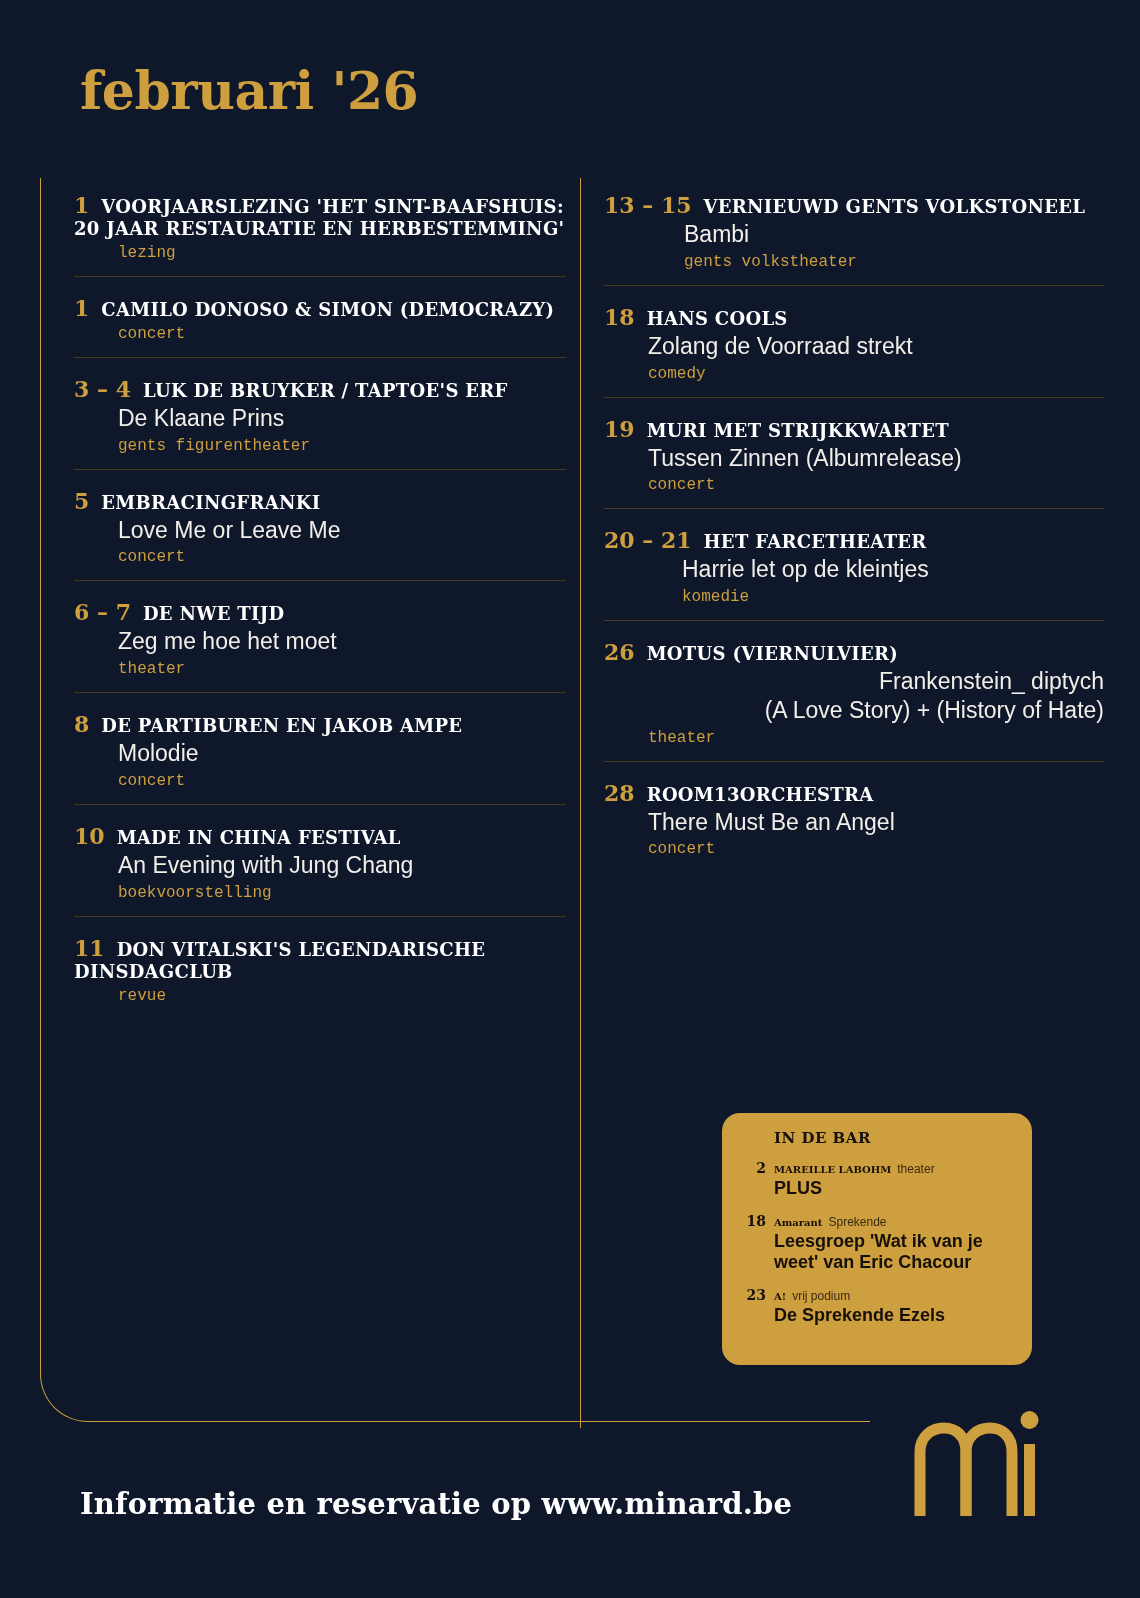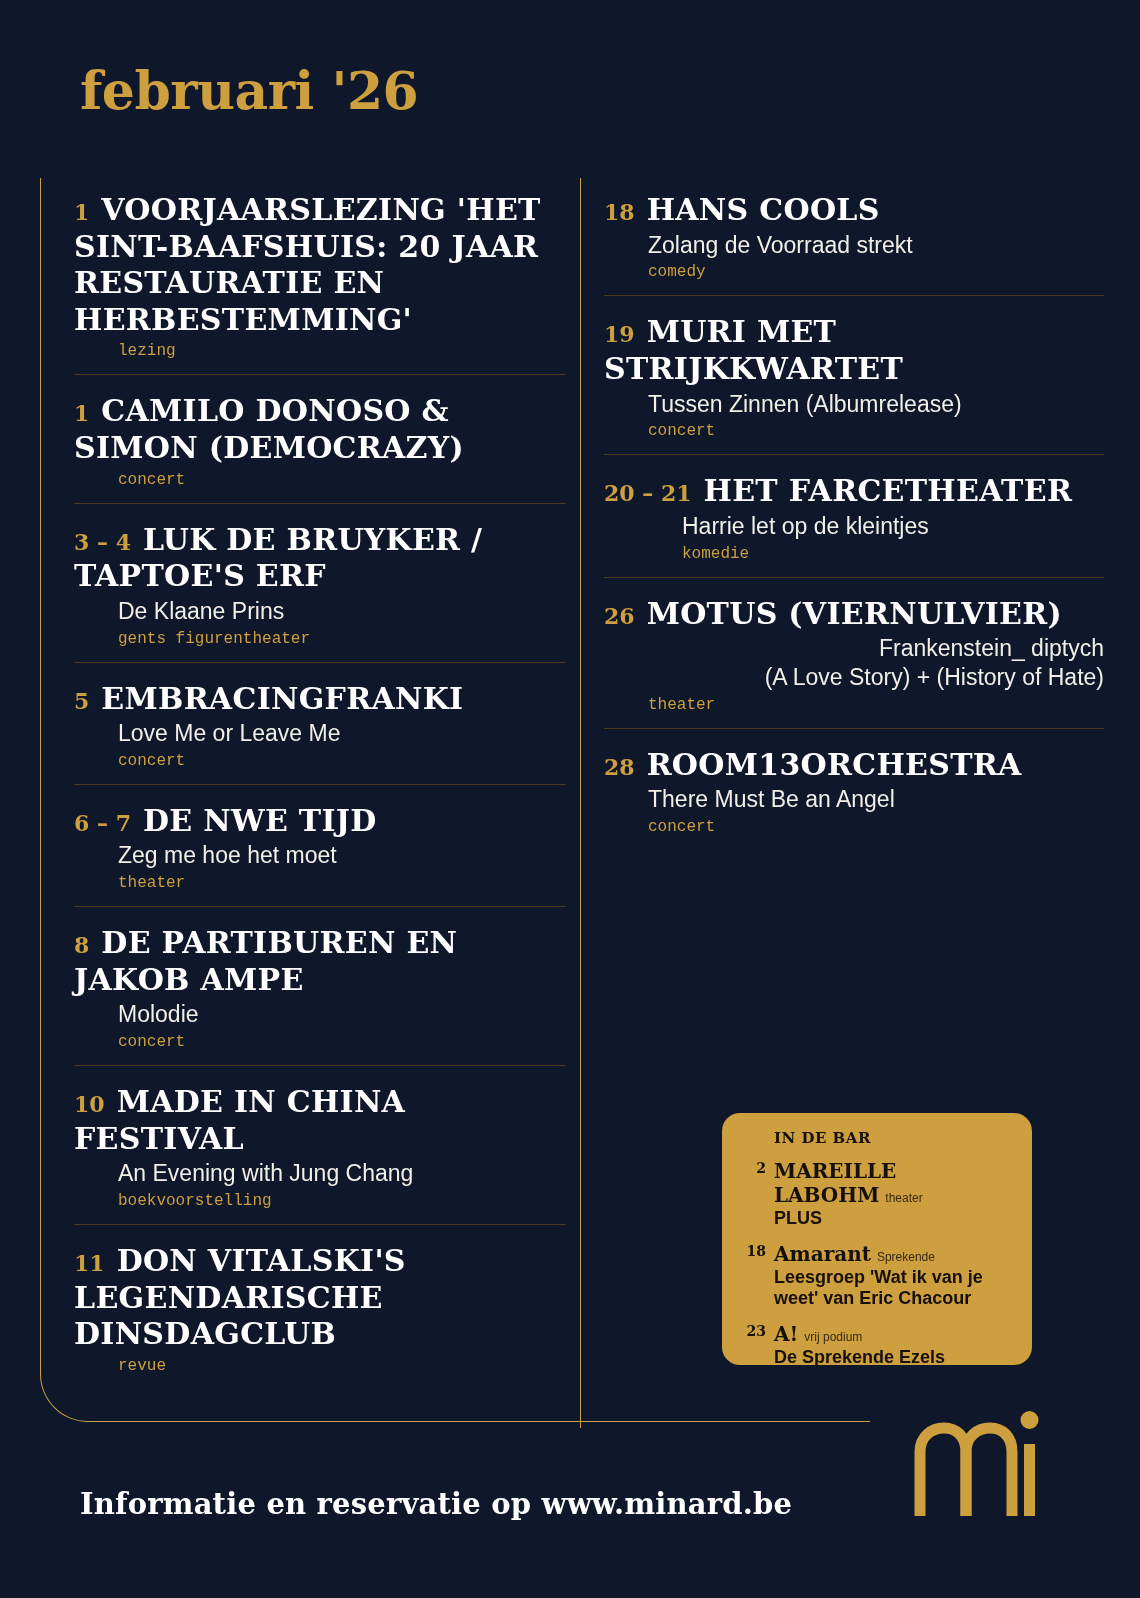--- a/index.html
+++ b/index.html
@@ -93,21 +93,21 @@
     color: #cd9f3e;
     font-family: "DejaVu Serif", serif;
     font-weight: bold;
     font-size: 22px;
     margin-right: 12px;
     white-space: nowrap;
   }
   .event-title {
     font-family: "DejaVu Serif", serif;
     font-weight: bold;
-    font-size: 30px;
+    font-size: 18px;
     letter-spacing: 0.3px;
     color: #ffffff;
     text-transform: uppercase;
     line-height: 1.22;
   }
   .event-sub {
     font-family: "Liberation Sans", sans-serif;
     font-size: 23px;
     color: #f2efe9;
     line-height: 1.25;
@@ -155,21 +155,21 @@
     width: 26px;
     text-align: right;
     font-family: "DejaVu Serif", serif;
     font-weight: bold;
     font-size: 14px;
     color: #17100a;
   }
   .bar-name {
     font-family: "DejaVu Serif", serif;
     font-weight: bold;
-    font-size: 20px;
+    font-size: 10px;
     color: #17100a;
     display: inline;
   }
   .bar-genre {
     font-family: "Liberation Sans", sans-serif;
     font-size: 12px;
     color: #3a2a12;
     display: inline;
     margin-left: 6px;
   }
@@ -273,20 +273,27 @@
       <div class="event-head">
         <span class="event-date">11</span><span class="event-title">DON VITALSKI'S LEGENDARISCHE DINSDAGCLUB</span>
       </div>
       <div class="event-genre">revue</div>
     </div>
 
   </div>
 
   <div class="col col-right">
 
+    <div class="event">
+      <div class="event-head">
+        <span class="event-date">13 – 15</span><span class="event-title">VERNIEUWD GENTS VOLKSTONEEL</span>
+      </div>
+      <div class="event-sub indent-xl">Bambi</div>
+      <div class="event-genre indent-xl">gents volkstheater</div>
+    </div>
 
     <div class="event">
       <div class="event-head">
         <span class="event-date">18</span><span class="event-title">HANS COOLS</span>
       </div>
       <div class="event-sub">Zolang de Voorraad strekt</div>
       <div class="event-genre">comedy</div>
     </div>
 
     <div class="event">

